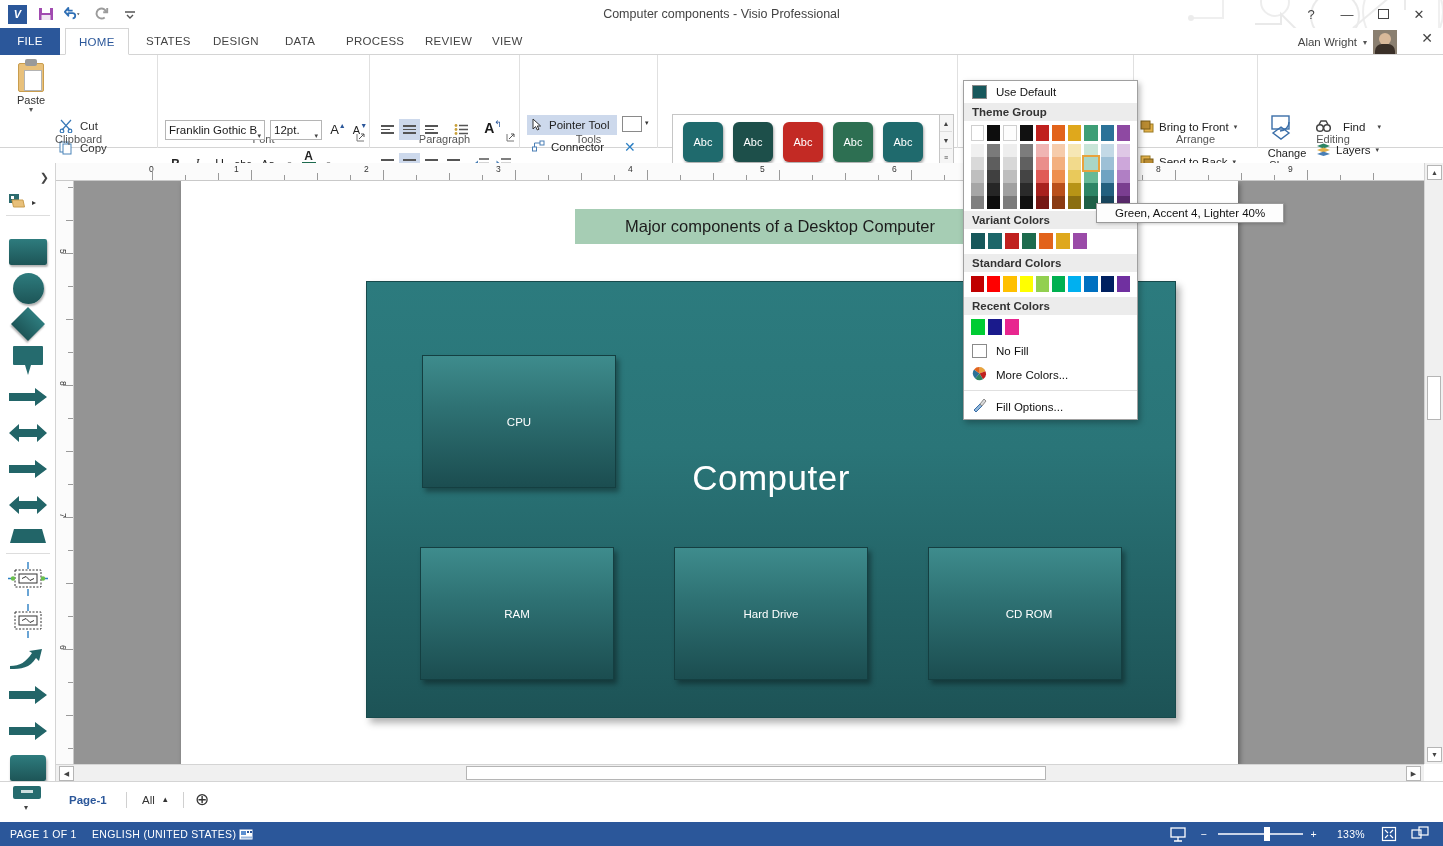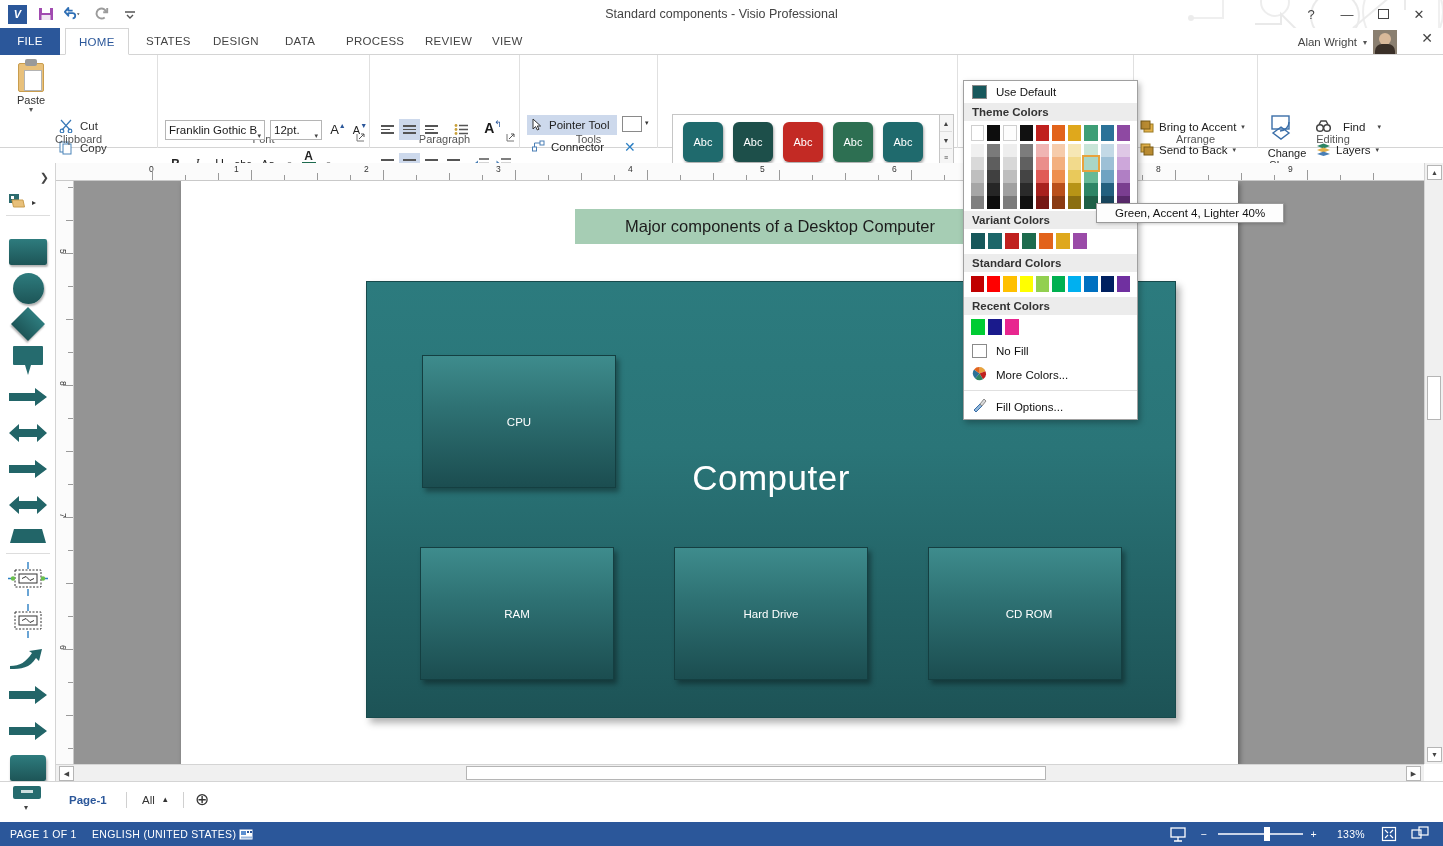--- a/index.html
+++ b/index.html
@@ -199,21 +199,21 @@
           <path d="M13.2 2 l0 4.2 l-4 0" fill="none" stroke="#9b9b9b" stroke-width="1.9"></path>
         </svg>
     </div>
     <div class="qicon">
       <svg width="14" height="14" viewBox="0 0 14 14">
           <path d="M2 5 h10 M4 8 l3 3 l3 -3" stroke="#555" stroke-width="1.4" fill="none"></path>
         </svg>
     </div>
   </div>
 
-  <div class="title-txt">Standard components - Visio Professional</div>
+  <div class="title-txt">Computer components - Visio Professional</div>
 
   <div class="wbtns">
     <div class="wbtn">?</div>
     <div class="wbtn">—</div>
     <div class="wbtn">
         <span style="display:inline-block;width:11px;height:10px;border:1.4px solid #444;"></span>
       </div>
     <div class="wbtn">✕</div>
   </div>
 </div>
@@ -478,24 +478,24 @@
   </div>
 
   <div class="grp" style="left:1134px; width:124px;">
     <div class="grplab">Arrange</div>
   </div>
   <div class="rbtn" style="left:1140px; top:61px;">
     <span><svg width="14" height="13" viewBox="0 0 14 13">
           <rect x="4" y="4" width="9" height="8" fill="#e3b14a" stroke="#9a7a24"></rect>
           <rect x="1" y="1" width="9" height="8" fill="#b98b32" stroke="#7a5d18"></rect>
         </svg></span>
-    <span>Bring to Accent</span>
+    <span>Bring to Front</span>
     <span style="font-size:7px;color:#444;">▾</span>
   </div>
-  <div class="rbtn" style="left:1140px; top:84px;">
+  <div class="rbtn" style="left:1140px; top:96px;">
     <span><svg width="14" height="13" viewBox="0 0 14 13">
           <rect x="1" y="1" width="9" height="8" fill="#e3b14a" stroke="#9a7a24"></rect>
           <rect x="4" y="4" width="9" height="8" fill="#b98b32" stroke="#7a5d18"></rect>
         </svg></span>
     <span>Send to Back</span>
     <span style="font-size:7px;color:#444;">▾</span>
   </div>
   <div class="rbtn" style="left:1140px; top:107px;">
     <span><svg width="14" height="13" viewBox="0 0 14 13">
           <rect x="2.5" y="2.5" width="9" height="8" fill="none" stroke="#3a6ea8" stroke-dasharray="2 1.5"></rect>
@@ -548,21 +548,21 @@
     <span style="font-size:7px;color:#444;">▾</span>
   </div>
   <div style="position:absolute; right:8px; top:125px; font-size:11px; color:#444;">⌃</div>
 </div>
 
 <div class="fillmenu">
   <div class="fm-row">
     <span class="fm-chip" style="background:#17585c;"></span>
     <span>Use Default</span>
   </div>
-  <div class="fm-hdr">Theme Colors</div>
+  <div class="fm-hdr">Theme Group</div>
   <div class="swgrid">
     <div class="swrow top">
       <span class="sw bordered" style="background:#ffffff"></span>
       <span class="sw" style="background:#0d0d0d"></span>
       <span class="sw bordered" style="background:#fdfdfd"></span>
       <span class="sw" style="background:#111111"></span>
       <span class="sw" style="background:#c0211e"></span>
       <span class="sw" style="background:#e2631b"></span>
       <span class="sw" style="background:#dfa81c"></span>
       <span class="sw" style="background:#3e9e76"></span>

